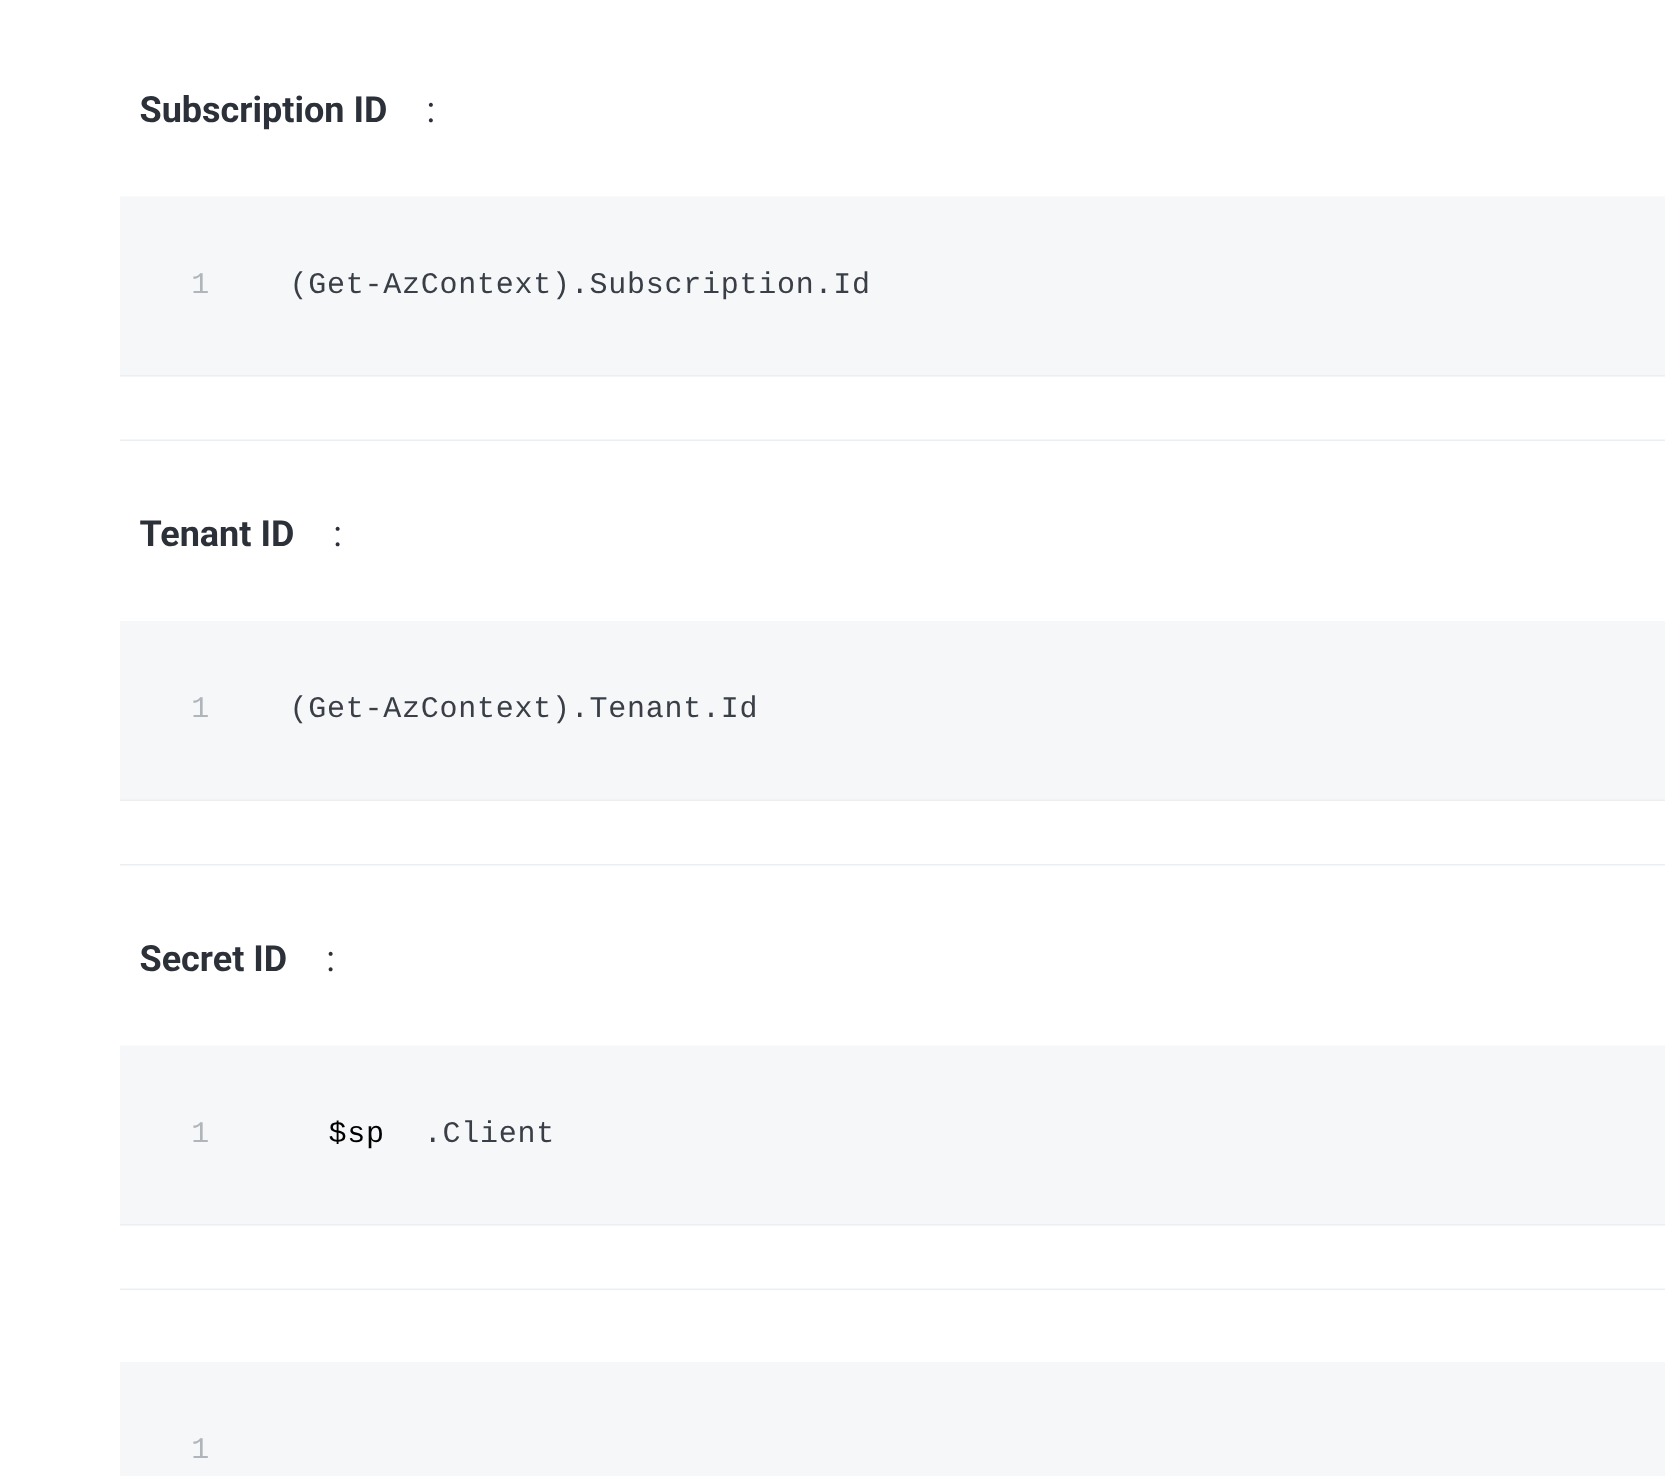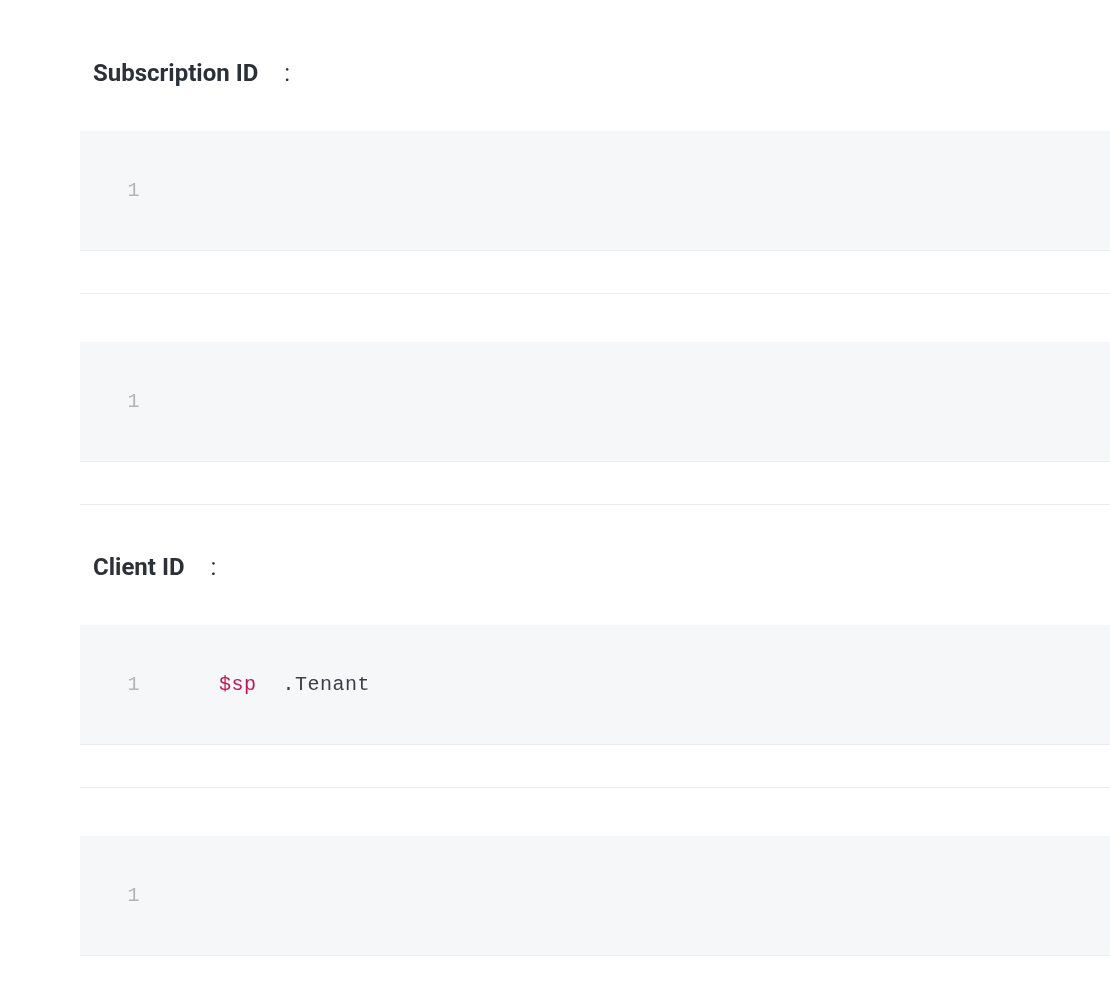--- a/index.html
+++ b/index.html
@@ -37,58 +37,63 @@
     letter-spacing: 0.5px;
   }
   .lineno {
     width: 48px;
     text-align: right;
     padding-right: 14px;
     color: #b0b5bb;
     user-select: none;
   }
   .code-content { white-space: pre; }
-  .tok-var { color: #be185d; }
+  .tok-var { color: #000000; }
   .trailer {
     height: 30px;
     border-bottom: 1px solid #eceff1;
   }
 </style>
 </head>
 <body>
 
 <div class="section">
   <h3 class="heading">
     <span>Subscription ID</span><span class="colon">:</span>
   </h3>
   <div class="code-block">
     <div class="code-row">
       <span class="lineno">1</span>
-    </div>
-  </div>
-  <div class="trailer"></div>
-</div>
-
-<div class="section">
-  <div class="code-block">
-    <div class="code-row">
-      <span class="lineno">1</span>
+      <span class="code-content"><span>(Get-AzContext).Subscription.Id</span><span class="tok-var"></span><span></span></span>
     </div>
   </div>
   <div class="trailer"></div>
 </div>
 
 <div class="section">
   <h3 class="heading">
-    <span>Client ID</span><span class="colon">:</span>
+    <span>Tenant ID</span><span class="colon">:</span>
   </h3>
   <div class="code-block">
     <div class="code-row">
       <span class="lineno">1</span>
-      <span class="code-content"><span></span><span class="tok-var">$sp</span><span>.Tenant</span></span>
+      <span class="code-content"><span>(Get-AzContext).Tenant.Id</span><span class="tok-var"></span><span></span></span>
+    </div>
+  </div>
+  <div class="trailer"></div>
+</div>
+
+<div class="section">
+  <h3 class="heading">
+    <span>Secret ID</span><span class="colon">:</span>
+  </h3>
+  <div class="code-block">
+    <div class="code-row">
+      <span class="lineno">1</span>
+      <span class="code-content"><span></span><span class="tok-var">$sp</span><span>.Client</span></span>
     </div>
   </div>
   <div class="trailer"></div>
 </div>
 
 <div class="section">
   <div class="code-block">
     <div class="code-row">
       <span class="lineno">1</span>
     </div>

